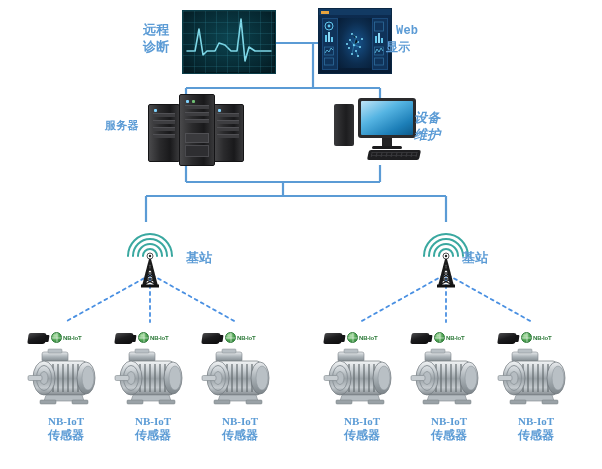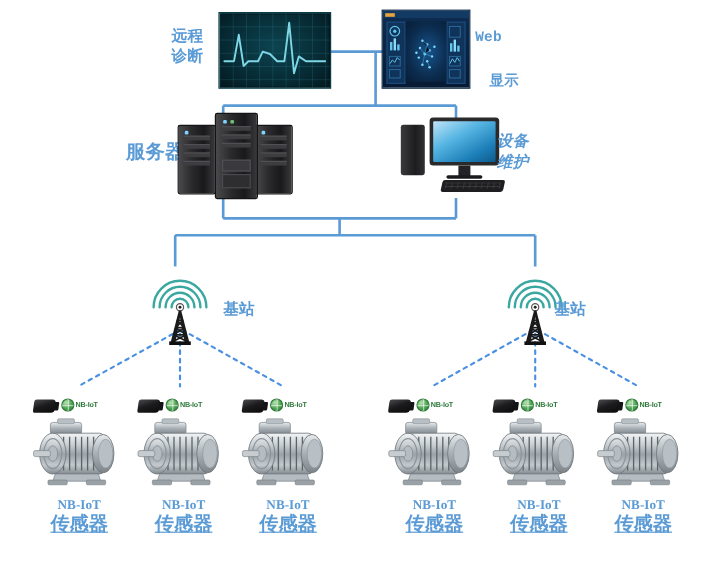--- a/index.html
+++ b/index.html
@@ -91,21 +91,21 @@
   .nbiot .txt{font-size:6px;font-weight:bold;color:#2d7a39;letter-spacing:-.2px;font-family:"Liberation Sans",sans-serif;}
 
   .motor{position:relative;height:62px;}
   .motor svg{display:block;margin:0 auto;}
 
   .mlabel{
     text-align:center;color:#5b9bd5;font-weight:bold;line-height:1.3;
     margin-top:4px;
   }
   .mlabel .en{font-family:"Liberation Serif",serif;font-size:11px;display:block;}
-  .mlabel .cn{font-size:16px;display:block;text-decoration:underline;}
+  .mlabel .cn{font-size:12px;display:block;}
 </style>
 </head>
 <body>
 
 <div id="stage">
 
   <svg id="wires" viewBox="0 0 602 469">
     <g stroke="#5b9bd5" stroke-width="2.2" fill="none">
 
       <path d="M274 43 L352 43"></path>
@@ -189,23 +189,23 @@
           <path d="M14 16 L18 19 L16 27 L20 24"></path>
             <path d="M16 27 L14 36"></path>
             <path d="M16 27 L22 29"></path>
           <path d="M12 22 L16 27"></path>
             <path d="M18 33 L20 38"></path>
         </g>
       </svg>
     </div>
   </div>
   <div class="label serif" style="left:396px;top:24px;font-size:12px;">Web</div>
-  <div class="label" style="left:408px;top:40px;font-size:12px;margin-top:20px;">显示</div>
-
-  <div class="label" style="left:105px;top:118px;font-size:16px;">服务器</div>
+  <div class="label" style="left:386px;top:40px;font-size:12px;">显示</div>
+
+  <div class="label" style="left:105px;top:118px;font-size:11px;">服务器</div>
   <div class="server">
     <div class="srv-tower" style="left:2px;top:12px;width:30px;height:56px;">
       <div class="srv-slot" style="top:8px;"></div>
         <div class="srv-slot" style="top:15px;"></div>
       <div class="srv-slot" style="top:22px;"></div>
         <div class="srv-slot" style="top:29px;"></div>
       <div class="srv-led" style="left:5px;top:4px;"></div>
     </div>
     <div class="srv-tower" style="right:2px;top:12px;width:30px;height:56px;">
       <div class="srv-slot" style="top:8px;"></div>

